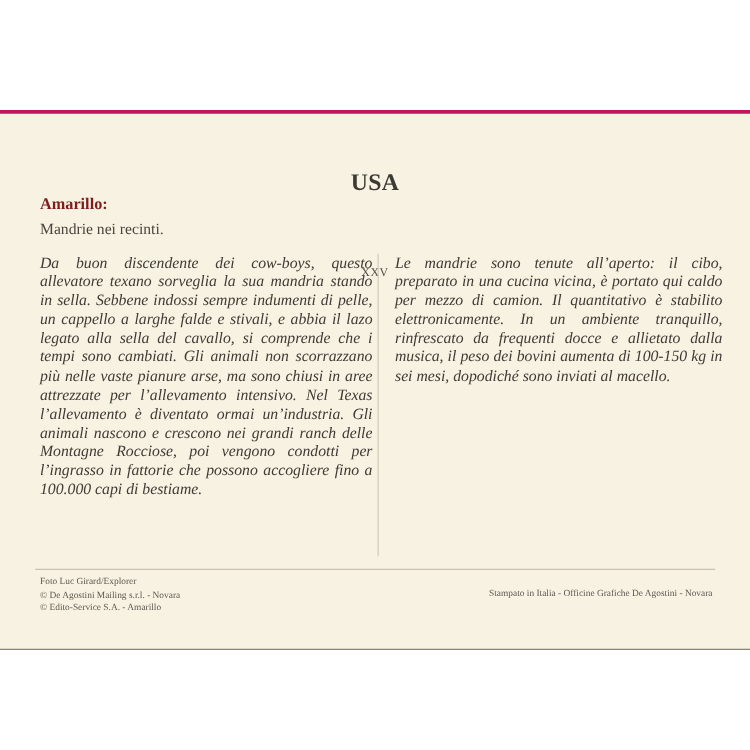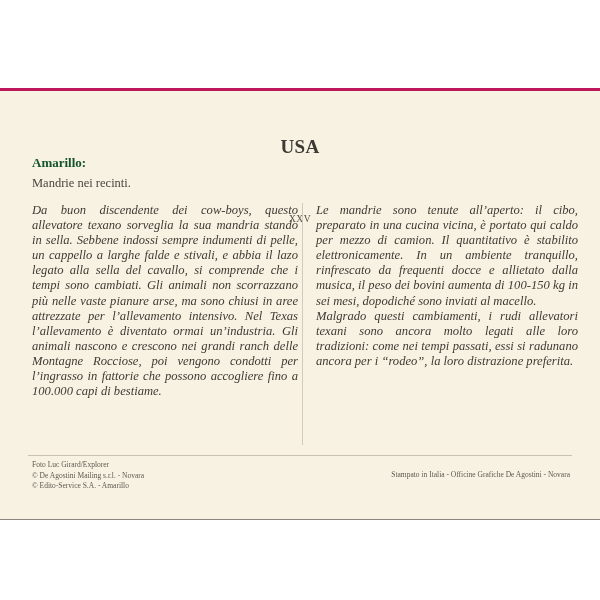--- a/index.html
+++ b/index.html
@@ -47,21 +47,21 @@
       color: #55504a;
       letter-spacing: 0.5px;
       margin-top: 40px;
     }
     .location {
       position: absolute;
       left: 32px;
       top: 64px;
       font-weight: bold;
       font-size: 13px;
-      color: #14532d;
+      color: #7f1d1d;
     }
     .subtitle {
       position: absolute;
       left: 32px;
       top: 85px;
       font-size: 12.5px;
       color: #4a453f;
     }
     .col {
       position: absolute;
@@ -130,21 +130,20 @@
   <div class="subtitle">Mandrie nei recinti.</div>
 
   <div class="col col-left">
     <p>Da buon discendente dei cow-boys, questo allevatore texano sorveglia la sua mandria stando in sella. Sebbene indossi sempre indumenti di pelle, un cappello a larghe falde e stivali, e abbia il lazo legato alla sella del cavallo, si comprende che i tempi sono cambiati. Gli animali non scorrazzano più nelle vaste pianure arse, ma sono chiusi in aree attrezzate per l’allevamento intensivo. Nel Texas l’allevamento è diventato ormai un’industria. Gli animali nascono e crescono nei grandi ranch delle Montagne Rocciose, poi vengono condotti per l’ingrasso in fattorie che possono accogliere fino a 100.000 capi di bestiame.</p>
   </div>
 
   <div class="vdivider"></div>
 
   <div class="col col-right">
     <p>Le mandrie sono tenute all’aperto: il cibo, preparato in una cucina vicina, è portato qui caldo per mezzo di camion. Il quantitativo è stabilito elettronicamente. In un ambiente tranquillo, rinfrescato da frequenti docce e allietato dalla musica, il peso dei bovini aumenta di 100-150 kg in sei mesi, dopodiché sono inviati al macello.</p>
-    <p>Malgrado questi cambiamenti, i rudi allevatori texani sono ancora molto legati alle loro tradizioni: come nei tempi passati, essi si radunano ancora per i “rodeo”, la loro distrazione preferita.</p>
   </div>
 
   <div class="hdivider"></div>
 
   <div class="footer-left">
     <div>Foto Luc Girard/Explorer</div>
     <div>© De Agostini Mailing s.r.l. - Novara</div>
     <div>© Edito-Service S.A. - Amarillo</div>
   </div>
 

